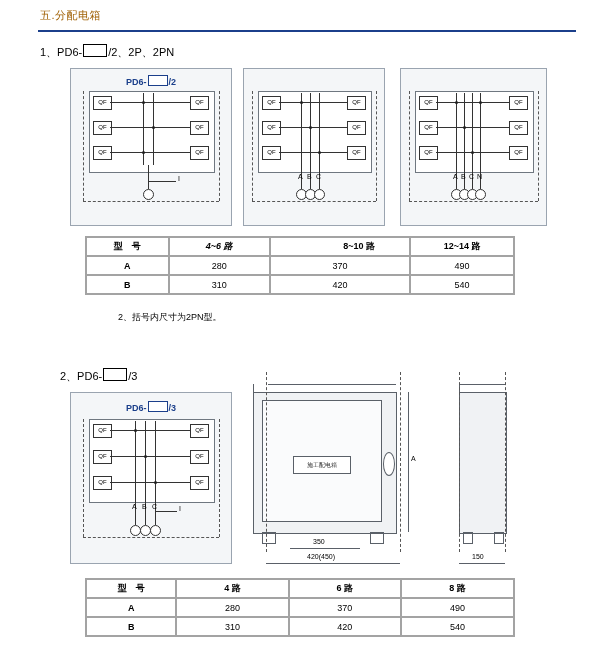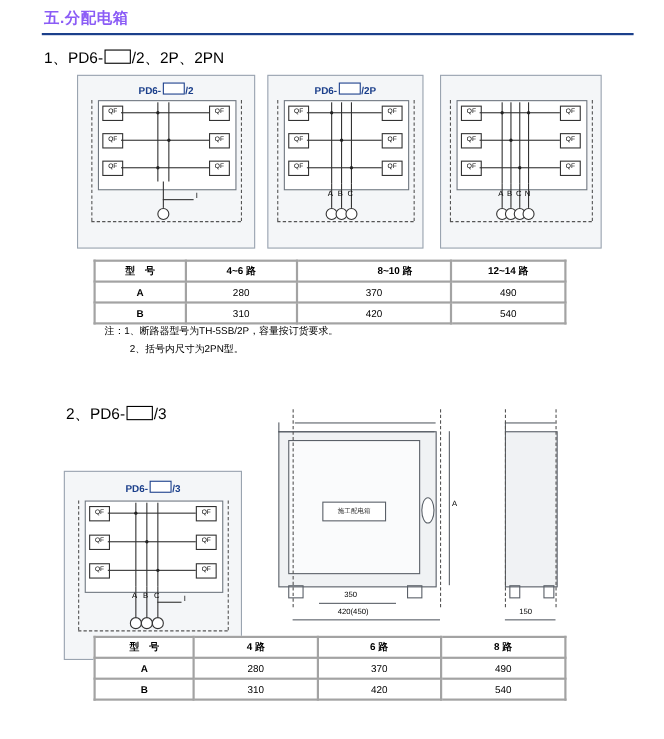--- a/index.html
+++ b/index.html
@@ -9,30 +9,30 @@
     font-family:"Liberation Sans","DejaVu Sans",sans-serif;
     color:#000;
     position:relative;
     overflow:hidden;
   }
   .page{position:relative;width:604px;height:672px;}
 
   
   .sec-head{
     position:absolute;left:40px;top:8px;
-    font-size:14px;font-weight:bold;color:#8b5cf6;
+    font-size:11px;font-weight:normal;color:#a16207;
     letter-spacing:.5px;
   }
   .sec-rule{
     position:absolute;left:38px;top:30px;width:538px;height:2px;
     background:#1b3f8b;
   }
 
   .sub-title{
-    position:absolute;font-size:14px;color:#000;
+    position:absolute;font-size:11px;color:#000;
   }
   .sub-title .box{
     display:inline-block;width:22px;height:11px;border:1px solid #000;
     vertical-align:-1px;margin:0 1px;background:#fff;
   }
 
   
   .frame{
     position:absolute;border:1px solid #9aa4b0;background:#f4f6f8;
   }
@@ -124,23 +124,20 @@
     <div class="hline" style="left:77px;top:112px;width:28px;"></div>
     <div class="lbl" style="left:107px;top:106px;">I</div>
     <div class="term" style="left:72px;top:120px;"></div>
 
     <div class="vdash" style="left:12px;top:22px;height:110px;"></div>
     <div class="vdash" style="left:148px;top:22px;height:110px;"></div>
     <div class="hdash" style="left:12px;top:132px;width:136px;"></div>
   </div>
 
   <div class="frame" style="left:243px;top:68px;width:140px;height:156px;">
-    <div class="dgm-title" style="top:6px;">
-      <span>PD6-</span><span class="box"></span><span>/2P</span>
-    </div>
 
     <div class="panel" style="left:14px;top:22px;width:112px;height:80px;"></div>
 
     <div class="qf" style="left:18px;top:27px;">QF</div>
     <div class="qf" style="left:18px;top:52px;">QF</div>
     <div class="qf" style="left:18px;top:77px;">QF</div>
     <div class="qf" style="left:103px;top:27px;">QF</div>
     <div class="qf" style="left:103px;top:52px;">QF</div>
     <div class="qf" style="left:103px;top:77px;">QF</div>
 
@@ -213,47 +210,46 @@
 
     <div class="vdash" style="left:8px;top:22px;height:110px;"></div>
     <div class="vdash" style="left:137px;top:22px;height:110px;"></div>
     <div class="hdash" style="left:8px;top:132px;width:129px;"></div>
   </div>
 
   <table class="spec" style="left:85px;top:236px;width:430px;">
     <tbody>
         <tr class="head">
       <td style="width:90px;">型　号</td>
-      <td style="width:113px;">4~6 路</td>
+      <td style="width:113px;font-style:italic;">4~6 路</td>
       <td style="width:113px;padding-left:39px;">8~10 路</td>
       <td style="width:114px;">12~14 路</td>
     </tr>
     <tr>
       <td class="lead">A</td>
       <td>280</td>
       <td>370</td>
       <td>490</td>
     </tr>
     <tr>
       <td class="lead">B</td>
       <td>310</td>
       <td>420</td>
       <td>540</td>
     </tr>
   </tbody>
     </table>
 
-  <div class="note" style="left:95px;top:294px;">注：1、断路器型号为TH-5SB/2P，容量按订货要求。</div>
   <div class="note" style="left:118px;top:310px;">2、括号内尺寸为2PN型。</div>
 
   <div class="sub-title" style="left:60px;top:368px;">
     <span>2、PD6-</span><span class="box"></span><span>/3</span>
   </div>
 
-  <div class="frame" style="left:58px;top:392px;width:160px;height:170px;margin-top:36px;">
+  <div class="frame" style="left:70px;top:392px;width:160px;height:170px;">
     <div class="dgm-title" style="top:8px;">
       <span>PD6-</span><span class="box"></span><span>/3</span>
     </div>
 
     <div class="panel" style="left:18px;top:26px;width:124px;height:82px;"></div>
 
     <div class="qf" style="left:22px;top:31px;">QF</div>
     <div class="qf" style="left:22px;top:57px;">QF</div>
     <div class="qf" style="left:22px;top:83px;">QF</div>
     <div class="qf" style="left:119px;top:31px;">QF</div>

